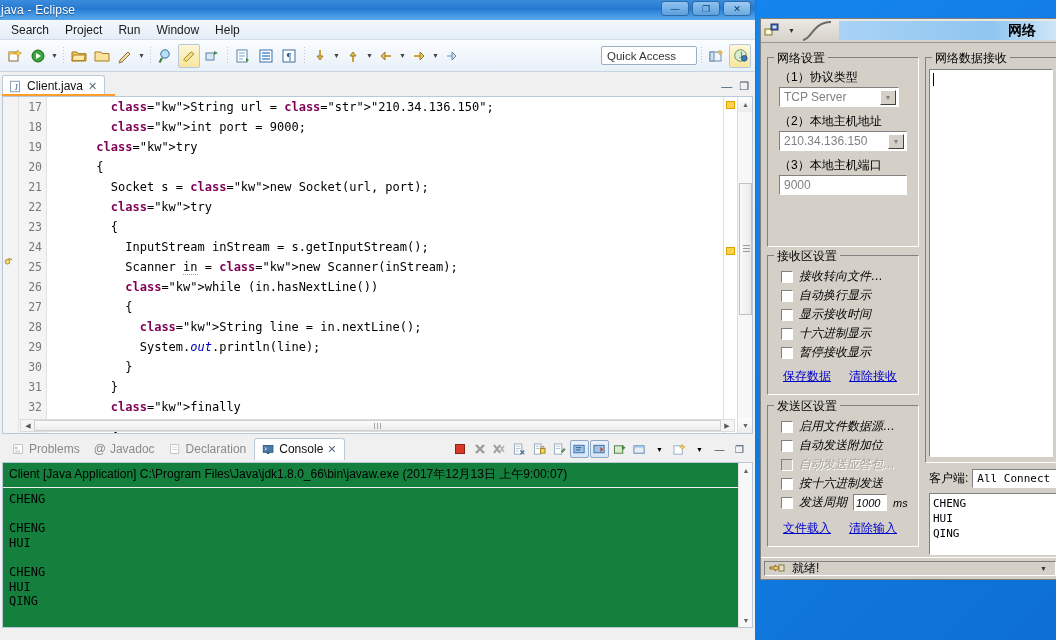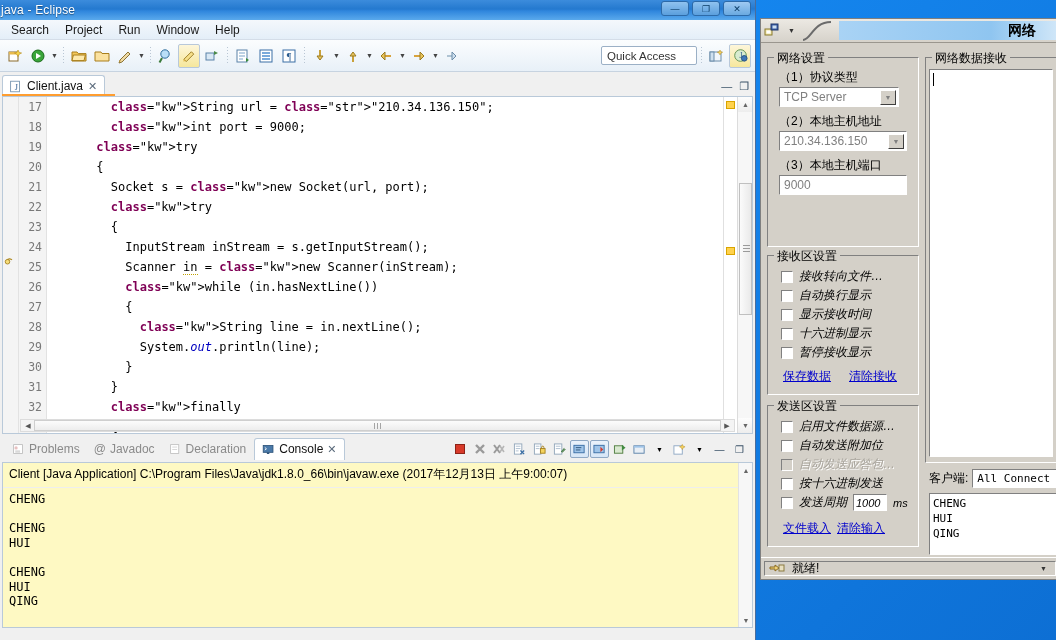--- a/index.html
+++ b/index.html
@@ -130,21 +130,21 @@
   }
   .ctab { display:flex; align-items:center; gap:4px; padding:3px 6px; font-size:12px; color:#8a8a8a; }
   .ctab.active {
     color:#111; background:#fff; border:1px solid #b9c9d9; border-bottom:none;
     border-radius:3px 3px 0 0; padding:3px 7px 4px 7px;
   }
   .ctab.active .x{ font-size:11px; color:#5b6b7c; }
   .ctools { margin-left:auto; display:flex; align-items:center; gap:1px; padding-right:4px; }
   .ct-btn{ width:19px; height:18px; display:flex; align-items:center; justify-content:center; font-size:11px; border-radius:2px;}
   .ct-btn.framed{ border:1px solid #8fa8c4; background:linear-gradient(to bottom,#eaf2fb,#d6e6f7); }
-  .console-body { background:#fef9c3; border:1px solid #b9c9d9; height:166px; position:relative; overflow:hidden; }
+  .console-body { background:#15803d; border:1px solid #b9c9d9; height:166px; position:relative; overflow:hidden; }
   .console-head {
     font-size:12px; color:#000; padding:3px 6px 4px 6px; white-space:nowrap;
     border-bottom:1px solid #eee;
   }
   .console-out {
     font-family:"DejaVu Sans Mono", monospace; font-size:12px; line-height:14.6px;
     padding:4px 6px; white-space:pre; color:#000;
   }
   .console-scroll{ position:absolute; right:0; top:0; width:14px; height:100%; background:#f7f7f7; border-left:1px solid #e2e2e2;}
   .cs-a{ width:14px; height:14px; display:flex; align-items:center; justify-content:center; font-size:7px; color:#666;}
@@ -649,21 +649,21 @@
         <span class="cbox"></span>
         <span class="cb-label">按十六进制发送</span>
       </div>
       <div class="cbrow">
         <span class="cbox"></span>
         <span class="cb-label">发送周期</span>
         <span class="textbox" style="width:34px; height:17px; color:#000; font-size:11px; padding-left:2px;">1000</span>
         <span style="font-size:11px">ms</span>
       </div>
     </div>
-    <div style="position:absolute; left:22px; top:477px; display:flex; gap:6px;">
+    <div style="position:absolute; left:22px; top:477px; display:flex; gap:18px;">
       <span class="lnk">文件载入</span>
       <span class="lnk">清除输入</span>
     </div>
 
     <div class="grp-box" style="left:164px; top:14px; width:132px; height:406px;">
       <div class="grp-label">网络数据接收</div>
     </div>
     <div class="white-area" style="position:absolute; left:168px; top:26px; width:124px; height:388px;">
       <div class="caret"></div>
       <div class="recv-text"></div>

